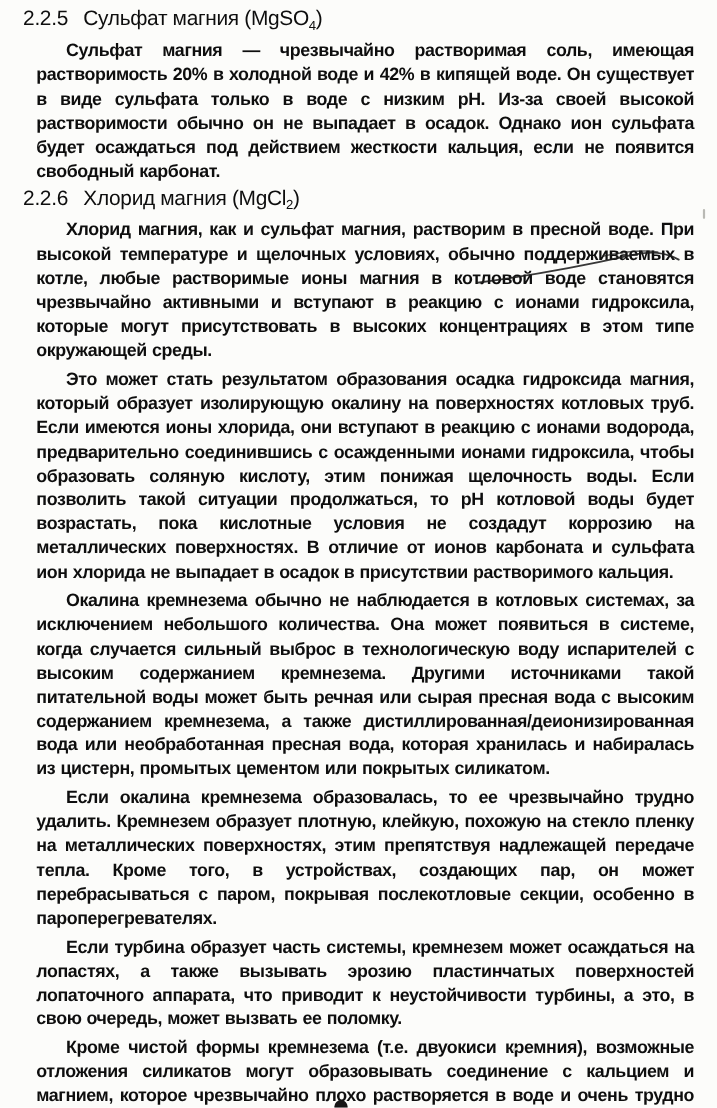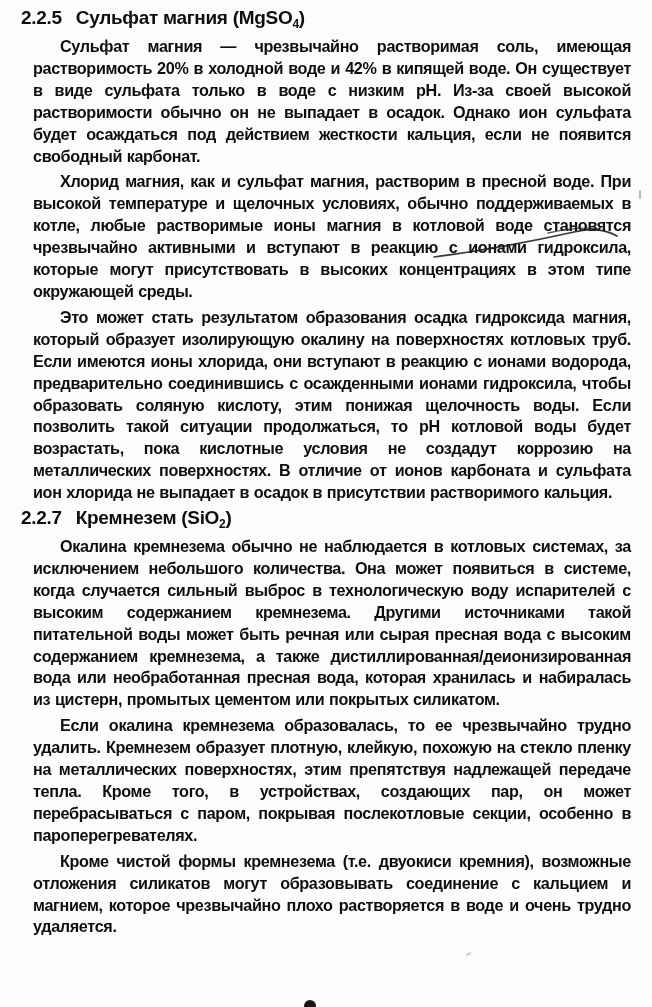--- a/index.html
+++ b/index.html
@@ -14,21 +14,21 @@
     box-sizing: border-box;
     background: #fcfcfa;
     color: #0e0e0e;
     padding: 4px 21px 0 21px;
     overflow: hidden;
     font-family: "Liberation Sans", sans-serif;
   }
   h2.section-heading {
     font-family: "Liberation Sans", sans-serif;
     font-size: 19px;
-    font-weight: bold;
+    font-weight: normal;
     letter-spacing: -0.3px;
     line-height: 24px;
     margin: 11px 0 6px 0;
     white-space: nowrap;
   }
   h2.section-heading:first-child {
     margin-top: 2px;
   }
   .section-number {
     display: inline-block;
@@ -88,28 +88,29 @@
 <body>
 
 <div class="page">
 
   <section>
     <h2 class="section-heading"><span class="section-number">2.2.5</span><span>Сульфат магния</span>&nbsp;<span class="chemical-formula"><span>(MgSO</span><sub>4</sub><span>)</span></span></h2>
     <p class="body-paragraph">Сульфат магния — чрезвычайно растворимая соль, имеющая растворимость 20% в холодной воде и 42% в кипящей воде. Он существует в виде сульфата только в воде с низким pH. Из-за своей высокой растворимости обычно он не выпадает в осадок. Однако ион сульфата будет осаждаться под действием жесткости кальция, если не появится свободный карбонат.</p>
   </section>
 
   <section>
+    <h2 class="section-heading"><span class="section-number">2.2.6</span><span>Хлорид магния</span>&nbsp;<span class="chemical-formula"><span>(MgCl</span><sub>2</sub><span>)</span></span></h2>
     <p class="body-paragraph">Хлорид магния, как и сульфат магния, растворим в пресной воде. При высокой температуре и щелочных условиях, обычно поддерживаемых в котле, любые растворимые ионы магния в котловой воде становятся чрезвычайно активными и вступают в реакцию с ионами гидроксила, которые могут присутствовать в высоких концентрациях в этом типе окружающей среды.</p>
     <p class="body-paragraph">Это может стать результатом образования осадка гидроксида магния, который образует изолирующую окалину на поверхностях котловых труб. Если имеются ионы хлорида, они вступают в реакцию с ионами водорода, предварительно соединившись с осажденными ионами гидроксила, чтобы образовать соляную кислоту, этим понижая щелочность воды. Если позволить такой ситуации продолжаться, то pH котловой воды будет возрастать, пока кислотные условия не создадут коррозию на металлических поверхностях. В отличие от ионов карбоната и сульфата ион хлорида не выпадает в осадок в присутствии растворимого кальция.</p>
   </section>
 
   <section>
-    <h2 class="section-heading"><span class="section-number">2.2.7</span><span>Кремнезем</span>&nbsp;<span class="chemical-formula"><span>(SiO</span><sub>2</sub><span>)</span></span></h2>
     <p class="body-paragraph">Окалина кремнезема обычно не наблюдается в котловых системах, за исключением небольшого количества. Она может появиться в системе, когда случается сильный выброс в технологическую воду испарителей с высоким содержанием кремнезема. Другими источниками такой питательной воды может быть речная или сырая пресная вода с высоким содержанием кремнезема, а также дистиллированная/деионизированная вода или необработанная пресная вода, которая хранилась и набиралась из цистерн, промытых цементом или покрытых силикатом.</p>
     <p class="body-paragraph">Если окалина кремнезема образовалась, то ее чрезвычайно трудно удалить. Кремнезем образует плотную, клейкую, похожую на стекло пленку на металлических поверхностях, этим препятствуя надлежащей передаче тепла. Кроме того, в устройствах, создающих пар, он может перебрасываться с паром, покрывая послекотловые секции, особенно в пароперегревателях.</p>
+    <p class="body-paragraph">Если турбина образует часть системы, кремнезем может осаждаться на лопастях, а также вызывать эрозию пластинчатых поверхностей лопаточного аппарата, что приводит к неустойчивости турбины, а это, в свою очередь, может вызвать ее поломку.</p>
     <p class="body-paragraph">Кроме чистой формы кремнезема (т.е. двуокиси кремния), возможные отложения силикатов могут образовывать соединение с кальцием и магнием, которое чрезвычайно плохо растворяется в воде и очень трудно удаляется.</p>
 
   </section>
 
   <svg class="overlay" width="652" height="1007" viewBox="0 0 652 1007" aria-hidden="true">
     <path d="M 434 257 C 488 250, 538 240, 574 232 C 592 228, 604 229, 617 236" fill="none" stroke="#1c1c1c" stroke-width="1.7" stroke-linecap="round" opacity="0.88"></path>
     <path d="M 548 233 C 566 229, 584 227, 598 229" fill="none" stroke="#1c1c1c" stroke-width="1.3" stroke-linecap="round" opacity="0.7"></path>
   </svg>
 
   <div class="page-number-partial"></div>

